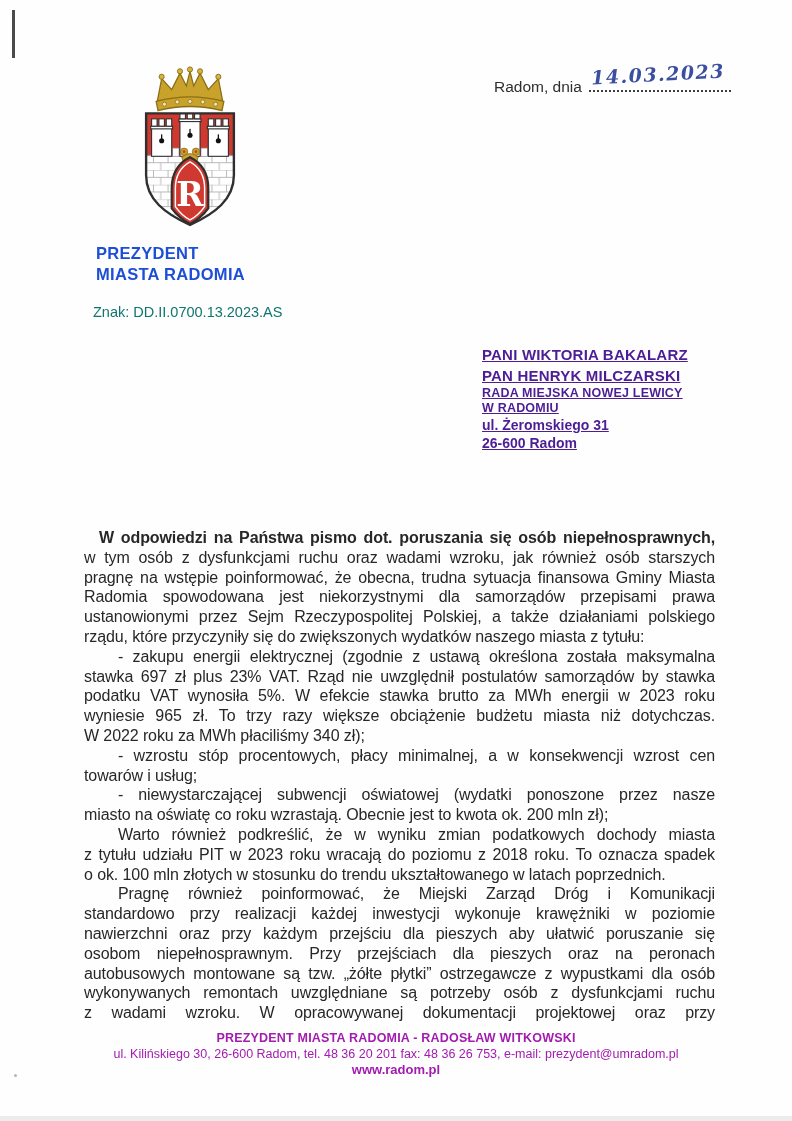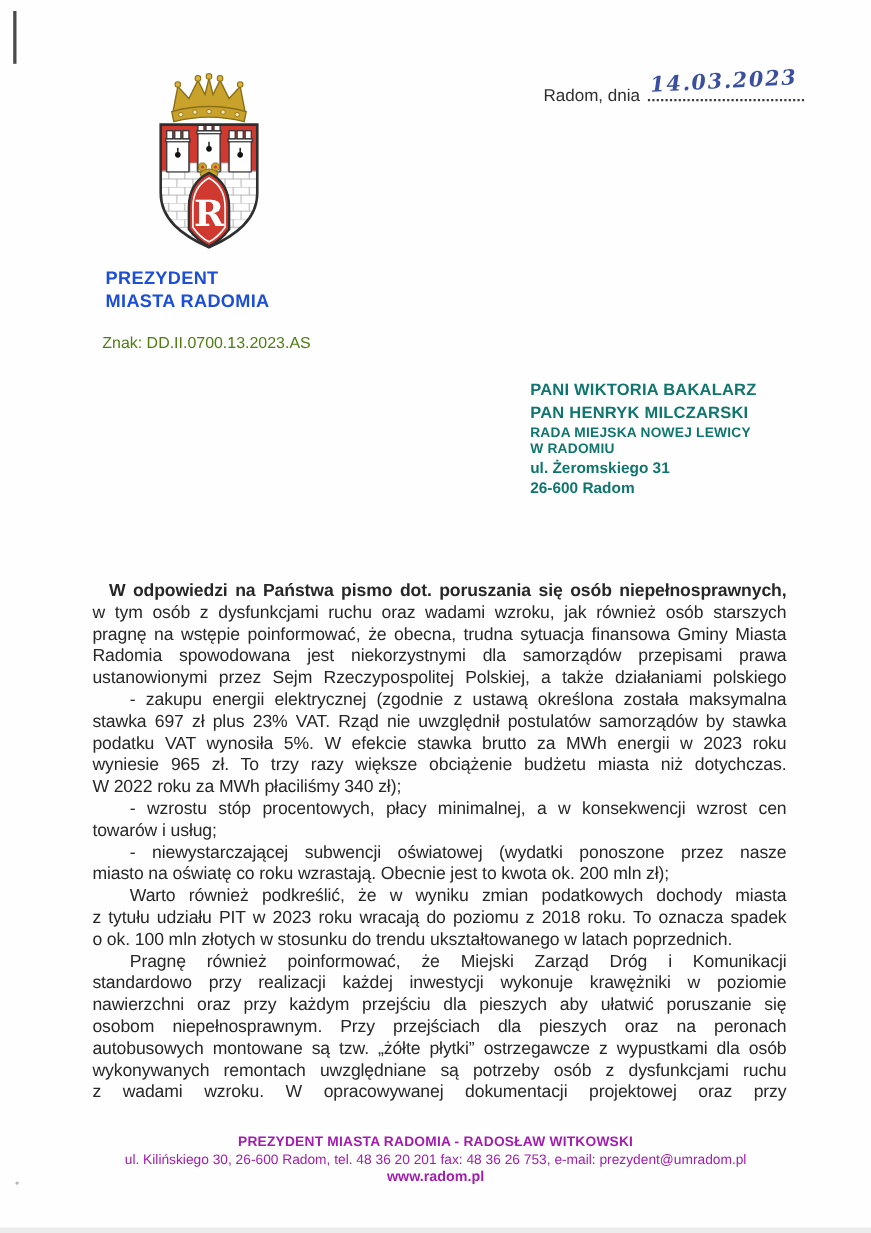--- a/index.html
+++ b/index.html
@@ -11,30 +11,30 @@
 
   
   .scan-bar{position:absolute;left:12px;top:10px;width:3px;height:48px;background:#4a4a4a;}
   .scan-speck{position:absolute;left:14px;top:1074px;width:3px;height:3px;background:#b5b5b5;border-radius:50%;}
   .bottom-strip{position:absolute;left:0;bottom:0;width:100%;height:5px;background:#ececec;}
 
   
   .crest{position:absolute;left:126px;top:62px;width:128px;height:174px;}
   .sender-title{position:absolute;left:96px;top:243px;width:200px;text-align:left;
     font-weight:bold;font-size:16.5px;line-height:21px;letter-spacing:0.3px;color:#1d4ed8;}
-  .reference{position:absolute;left:93px;top:304px;font-size:14.5px;color:#4d7c0f;}
+  .reference{position:absolute;left:93px;top:304px;font-size:14.5px;color:#0f766e;}
 
   .dateline{position:absolute;left:494px;top:75px;font-size:15.5px;color:#2e2e2e;white-space:nowrap;}
   .date-dots{display:inline-block;width:142px;height:15px;border-bottom:2px dotted #3c3c3c;
     position:relative;vertical-align:baseline;margin-left:3px;}
   .date-hw{position:absolute;left:2px;top:-12px;font-family:"DejaVu Serif",serif;font-style:italic;
     font-weight:bold;font-size:19px;color:#3a4f9f;letter-spacing:1.5px;transform:rotate(-3deg);white-space:nowrap;}
 
   
-  .recipient{position:absolute;left:482px;top:344px;font-weight:bold;color:#0f766e;}
+  .recipient{position:absolute;left:482px;top:344px;font-weight:bold;color:#4c1d95;text-decoration:underline;}
   .recipient .r1,.recipient .r2{font-size:15px;line-height:21px;letter-spacing:0.2px;}
   .recipient .r3,.recipient .r4{font-size:12.5px;line-height:15.2px;letter-spacing:0.2px;}
   .recipient .r5,.recipient .r6{font-size:14px;line-height:18px;}
 
   
   .letter-body{position:absolute;left:84px;top:528px;width:631px;
     font-size:16px;line-height:19.8px;letter-spacing:-0.1px;color:#272727;}
   .b-line{text-align:justify;text-align-last:justify;}
   .b-line.no-j{text-align:left;text-align-last:left;}
 
@@ -155,20 +155,21 @@
       <div class="r5">ul. Żeromskiego 31</div>
       <div class="r6">26-600 Radom</div>
     </div>
 
   <div class="letter-body">
       <div class="b-line" style="text-indent: 15px; font-weight: bold;">W odpowiedzi na Państwa pismo dot. poruszania się osób niepełnosprawnych,</div>
       <div class="b-line">w tym osób z dysfunkcjami ruchu oraz wadami wzroku, jak również osób starszych</div>
       <div class="b-line">pragnę na wstępie poinformować, że obecna, trudna sytuacja finansowa Gminy Miasta</div>
       <div class="b-line">Radomia spowodowana jest niekorzystnymi dla samorządów przepisami prawa</div>
       <div class="b-line">ustanowionymi przez Sejm Rzeczypospolitej Polskiej, a także działaniami polskiego</div>
+      <div class="b-line no-j">rządu, które przyczyniły się do zwiększonych wydatków naszego miasta z tytułu:</div>
       <div class="b-line" style="text-indent: 34px;">- zakupu energii elektrycznej (zgodnie z ustawą określona została maksymalna</div>
       <div class="b-line">stawka 697 zł plus 23% VAT. Rząd nie uwzględnił postulatów samorządów by stawka</div>
       <div class="b-line">podatku VAT wynosiła 5%. W efekcie stawka brutto za MWh energii w 2023 roku</div>
       <div class="b-line">wyniesie 965 zł. To trzy razy większe obciążenie budżetu miasta niż dotychczas.</div>
       <div class="b-line no-j">W 2022 roku za MWh płaciliśmy 340 zł);</div>
       <div class="b-line" style="text-indent: 34px;">- wzrostu stóp procentowych, płacy minimalnej, a w konsekwencji wzrost cen</div>
       <div class="b-line no-j">towarów i usług;</div>
       <div class="b-line" style="text-indent: 34px;">- niewystarczającej subwencji oświatowej (wydatki ponoszone przez nasze</div>
       <div class="b-line no-j">miasto na oświatę co roku wzrastają. Obecnie jest to kwota ok. 200 mln zł);</div>
       <div class="b-line" style="text-indent: 34px;">Warto również podkreślić, że w wyniku zmian podatkowych dochody miasta</div>

